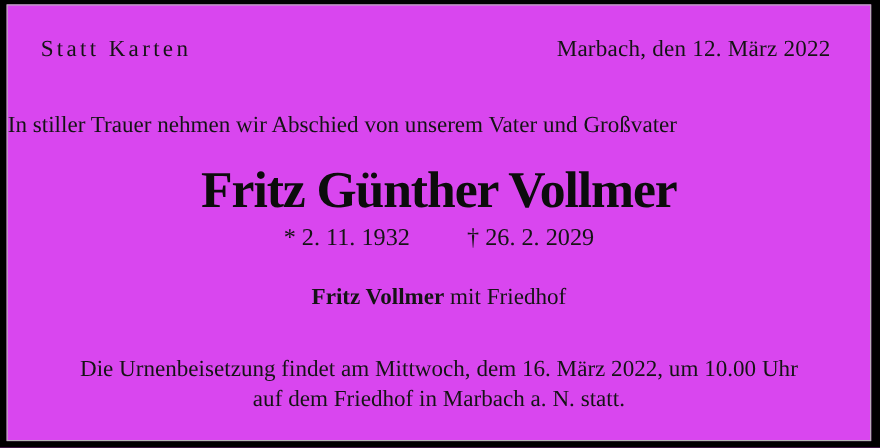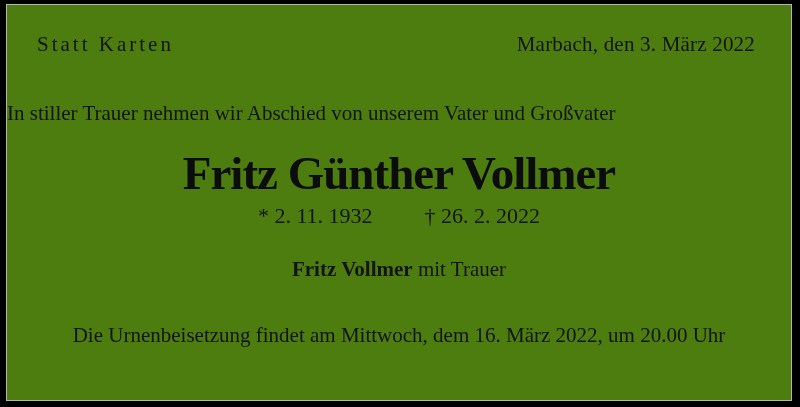--- a/index.html
+++ b/index.html
@@ -13,21 +13,21 @@
     position: relative;
     overflow: hidden;
     font-family: "Liberation Serif", serif;
   }
   .notice-card {
     position: absolute;
     left: 6px;
     top: 4px;
     width: 786px;
     height: 397px;
-    background: #4d7c0f;
+    background: #d946ef;
     border: 1px solid #b5b5b5;
     box-sizing: border-box;
     color: #141414;
   }
   .header-row {
     position: absolute;
     top: 27px;
     left: 30px;
     right: 36px;
     display: flex;
@@ -93,34 +93,35 @@
     line-height: 27px;
   }
 </style>
 </head>
 <body>
 
 <div class="notice-card">
 
   <div class="header-row">
     <span class="statt-karten">Statt Karten</span>
-    <span class="place-date">Marbach, den 3. März 2022</span>
+    <span class="place-date">Marbach, den 12. März 2022</span>
   </div>
 
   <div class="intro-line">In stiller Trauer nehmen wir Abschied von unserem Vater und Großvater</div>
 
   <div class="deceased-name">Fritz Günther Vollmer</div>
 
   <div class="dates-row">
     <span>* 2. 11. 1932</span>
-    <span>† 26. 2. 2022</span>
+    <span>† 26. 2. 2029</span>
   </div>
 
   <div class="mourners-line">
     <span class="mourners-name">Fritz Vollmer</span>
-    <span>mit Trauer</span>
+    <span>mit Friedhof</span>
   </div>
 
   <div class="funeral-info">
-    <div>Die Urnenbeisetzung findet am Mittwoch, dem 16. März 2022, um 20.00 Uhr</div>
+    <div>Die Urnenbeisetzung findet am Mittwoch, dem 16. März 2022, um 10.00 Uhr</div>
+    <div>auf dem Friedhof in Marbach a. N. statt.</div>
   </div>
 
 </div>
 
 </body></html>

